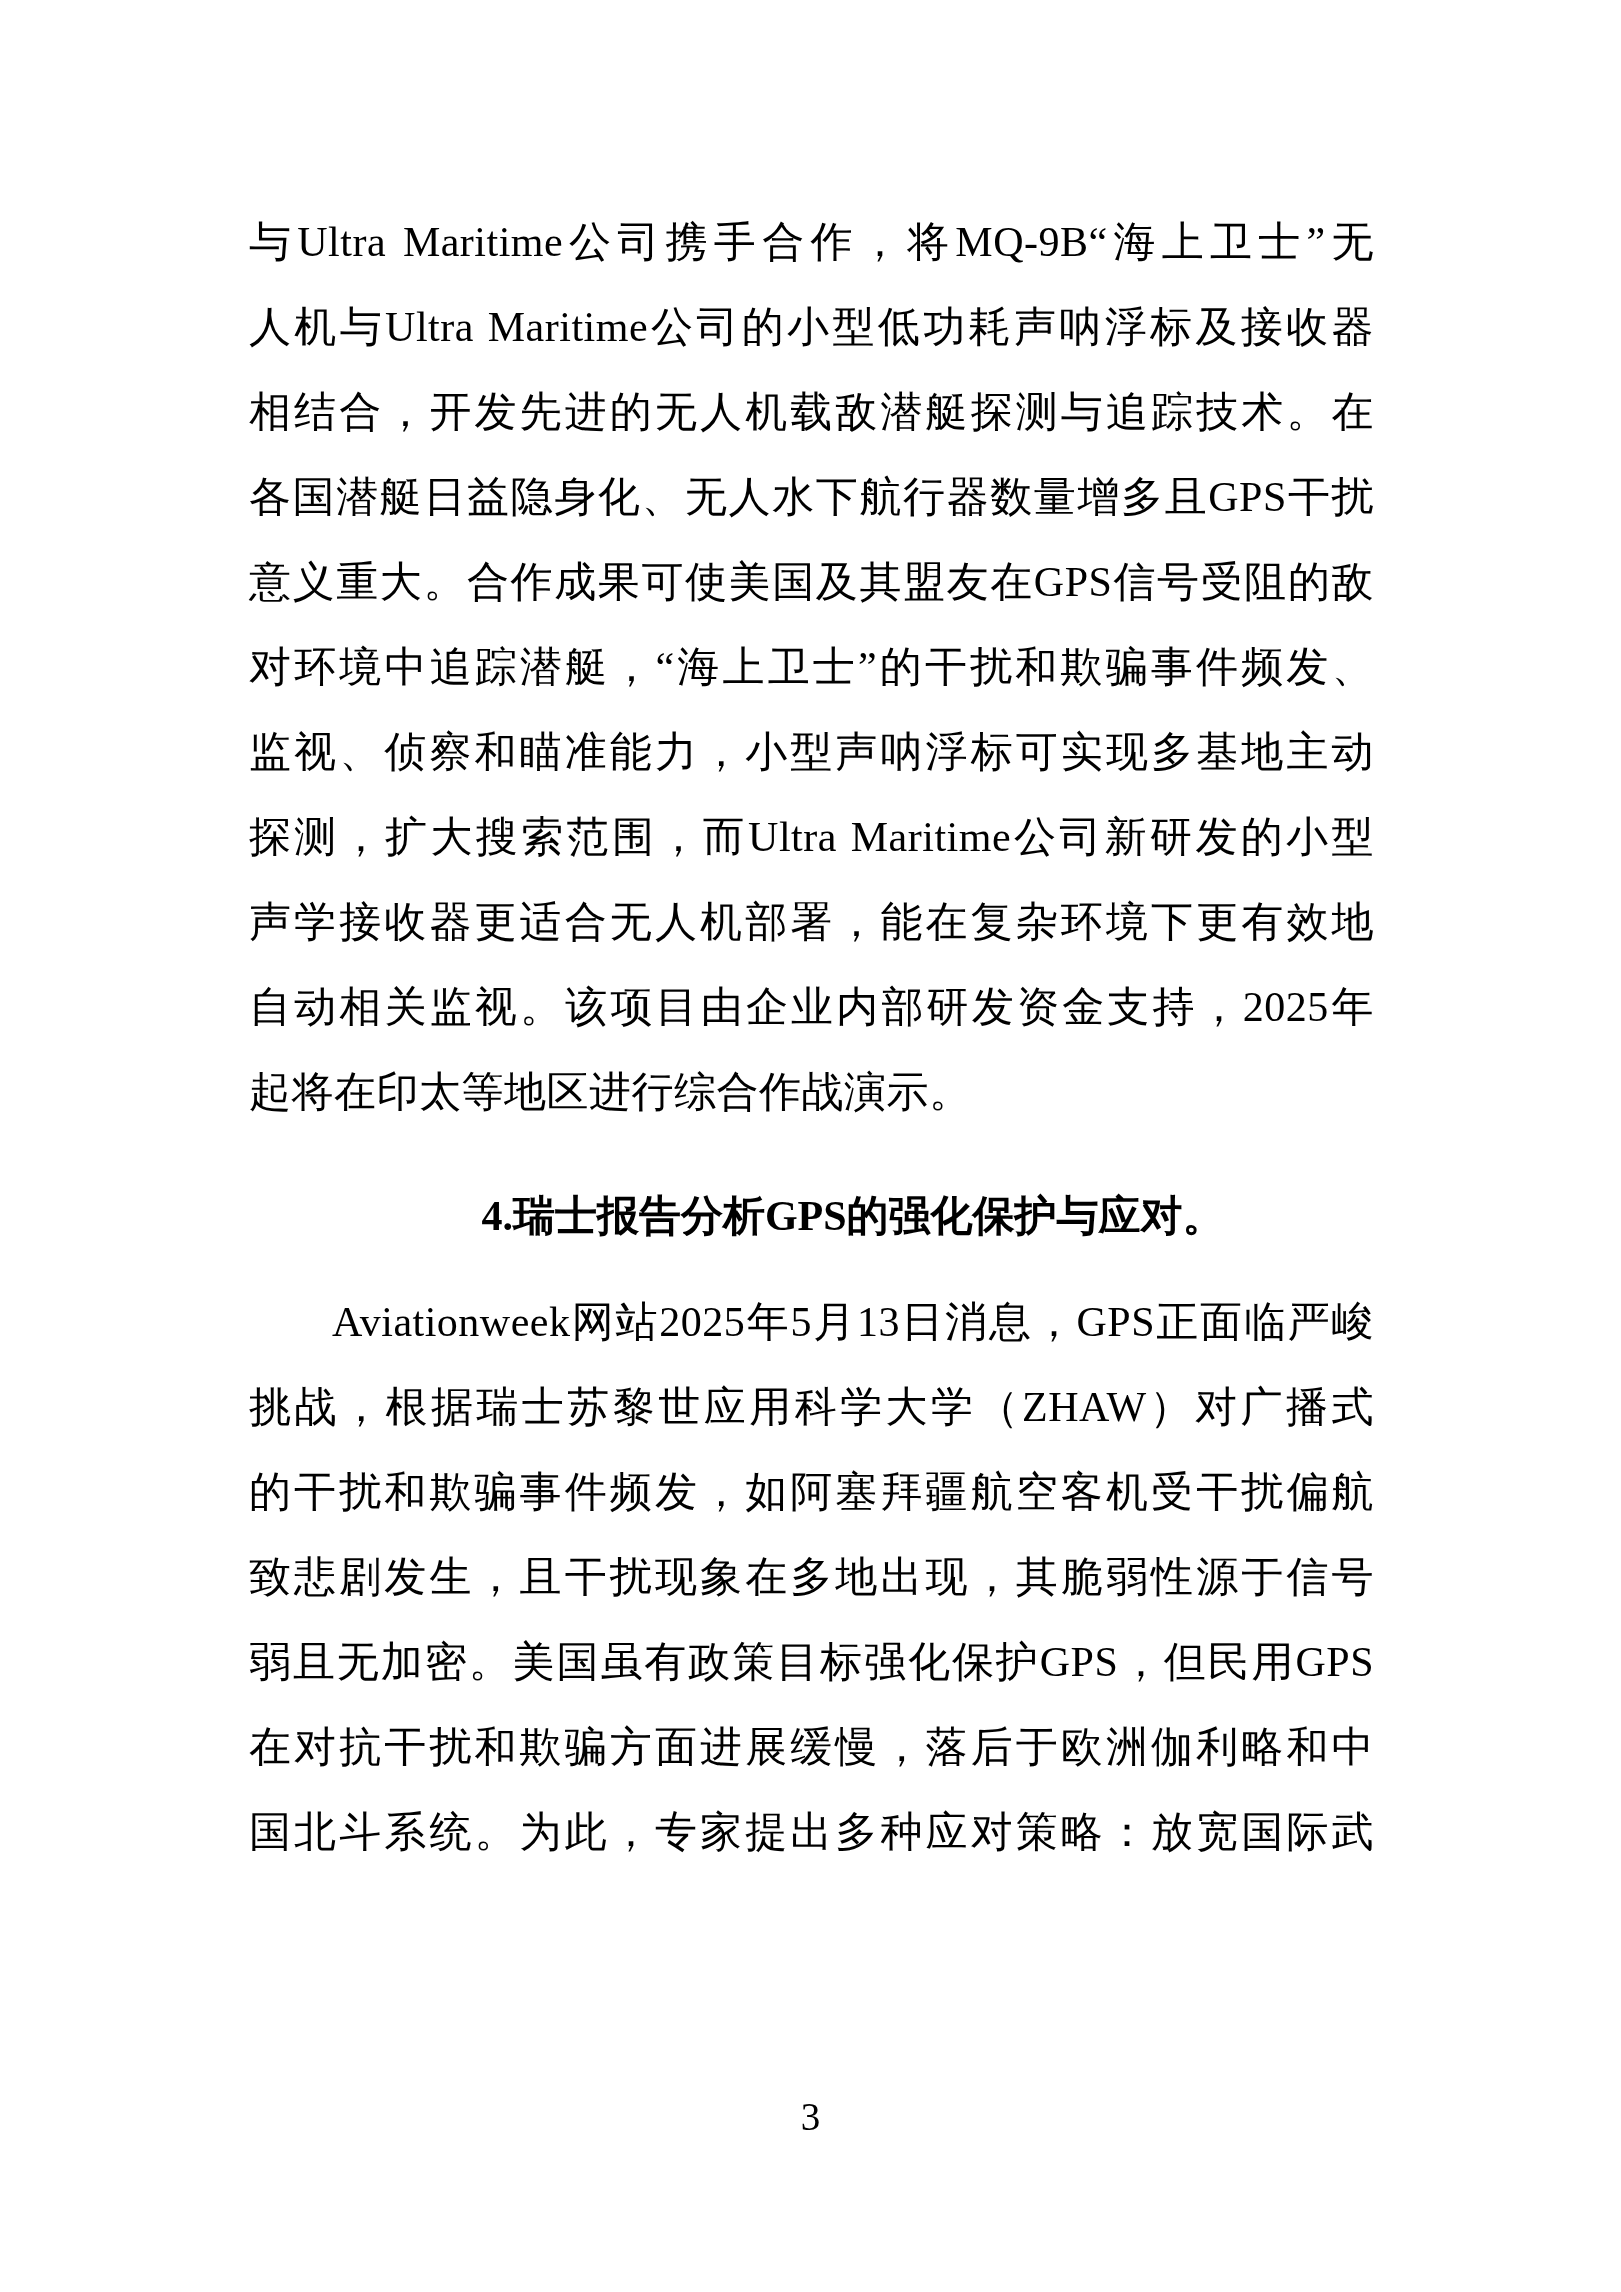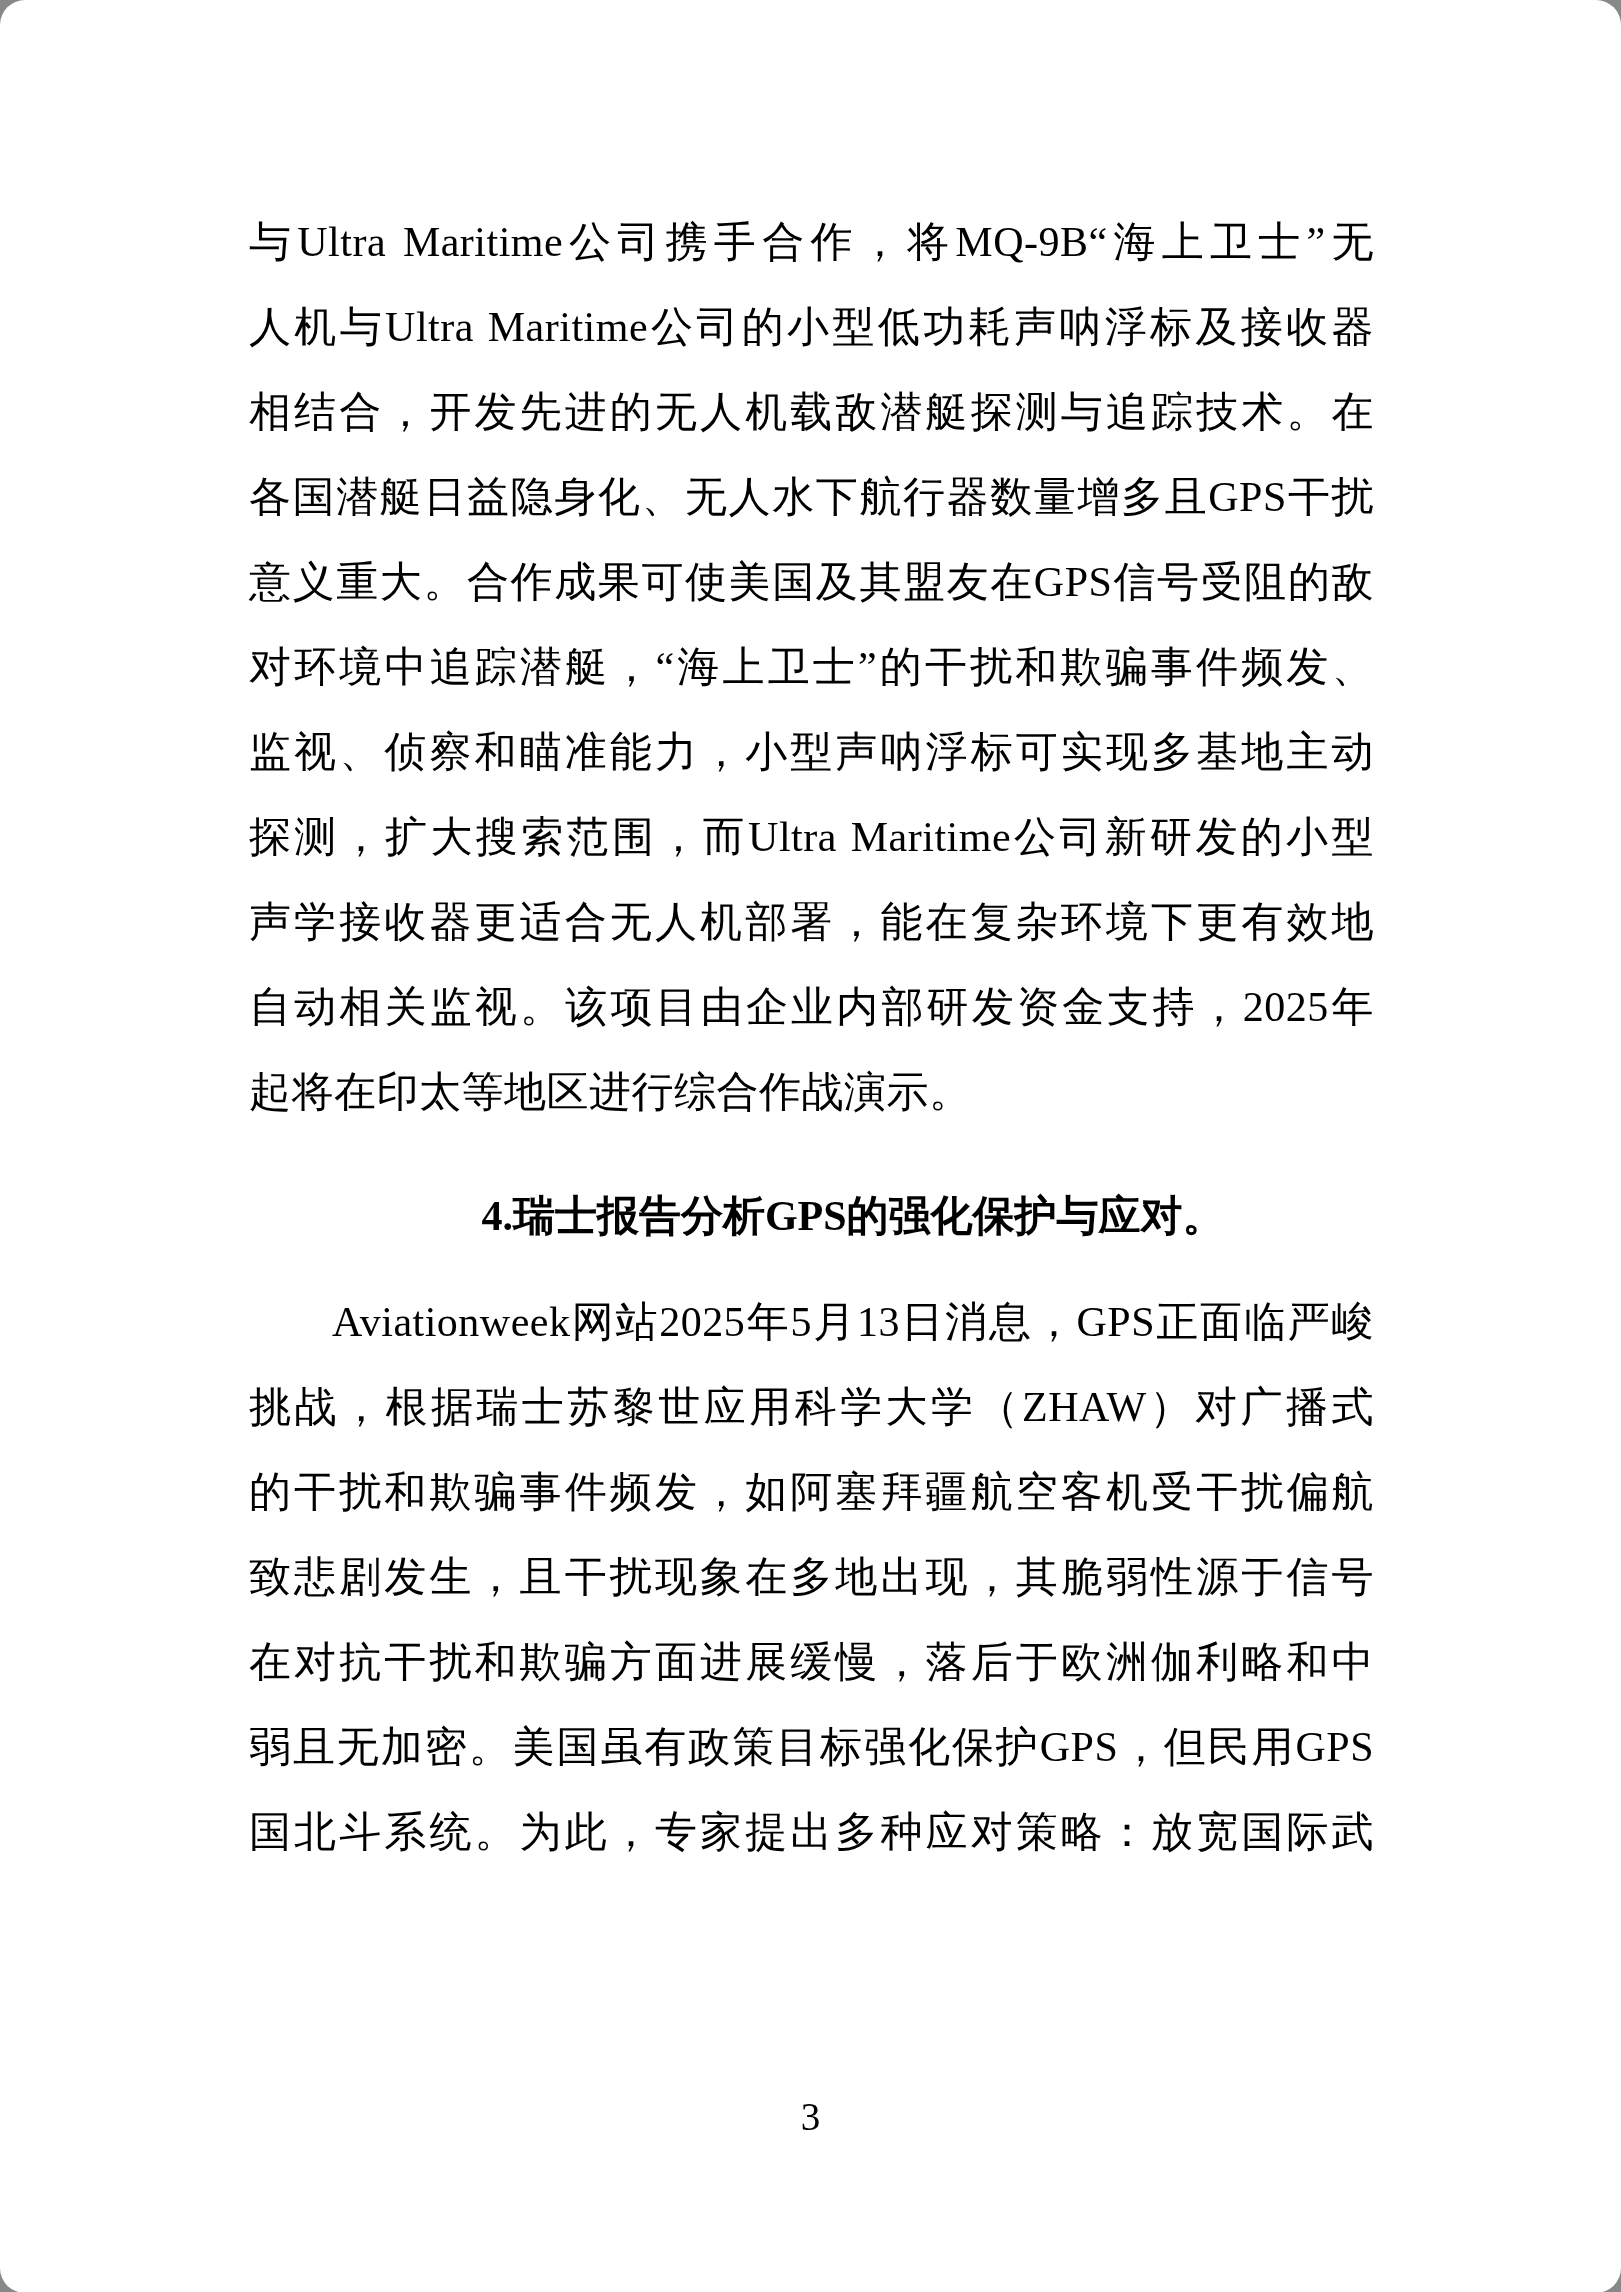--- a/index.html
+++ b/index.html
@@ -9,21 +9,20 @@
   }
   .page {
     position: relative;
     width: 1621px;
     height: 2293px;
     margin: 0 auto;
     background: #ffffff;
     font-family: "Liberation Serif", "DejaVu Serif", serif;
     color: #000000;
     overflow: hidden;
-    border-radius: 25px;
   }
   .text-block {
     position: absolute;
     left: 249px;
     top: 200px;
     width: 1125px;
   }
   .line {
     height: 85px;
     line-height: 85px;
@@ -82,22 +81,22 @@
       <div class="line para-end">起将在印太等地区进行综合作战演示。</div>
     </div>
 
     <h2 class="heading-line">4.瑞士报告分析GPS的强化保护与应对。</h2>
 
     <div class="para">
       <div class="line indent">Aviationweek网站2025年5月13日消息，GPS正面临严峻</div>
       <div class="line">挑战，根据瑞士苏黎世应用科学大学（ZHAW）对广播式</div>
       <div class="line">的干扰和欺骗事件频发，如阿塞拜疆航空客机受干扰偏航</div>
       <div class="line">致悲剧发生，且干扰现象在多地出现，其脆弱性源于信号</div>
+      <div class="line">弱且无加密。美国虽有政策目标强化保护GPS，但民用GPS</div>
       <div class="line">在对抗干扰和欺骗方面进展缓慢，落后于欧洲伽利略和中</div>
-      <div class="line">弱且无加密。美国虽有政策目标强化保护GPS，但民用GPS</div>
       <div class="line">国北斗系统。为此，专家提出多种应对策略：放宽国际武</div>
     </div>
 
   </div>
 
   <div class="page-number">3</div>
 </div>
 
 
 </body></html>

